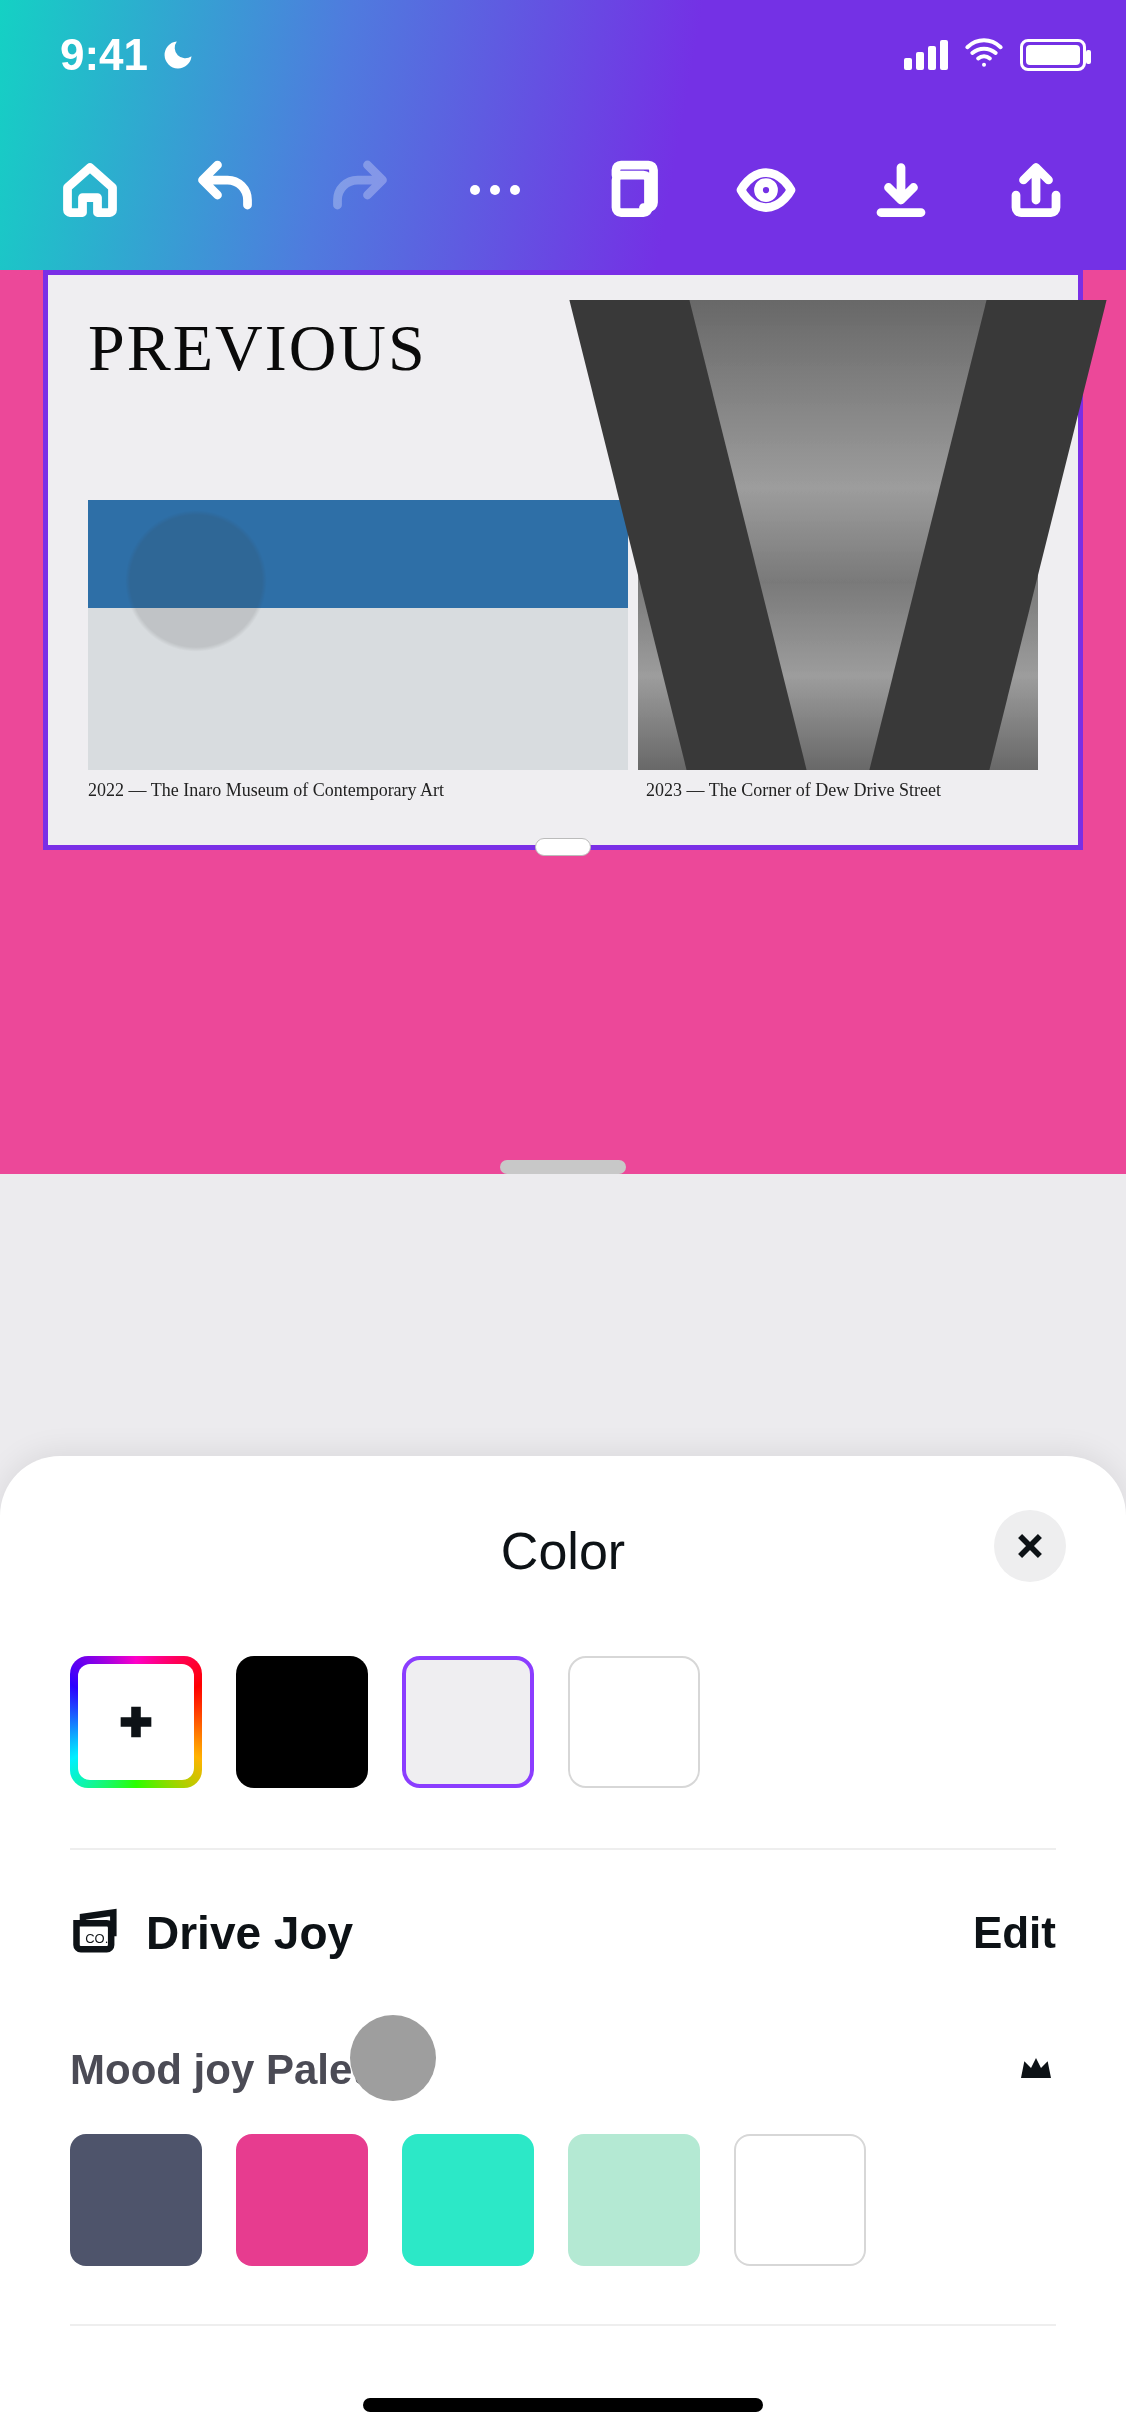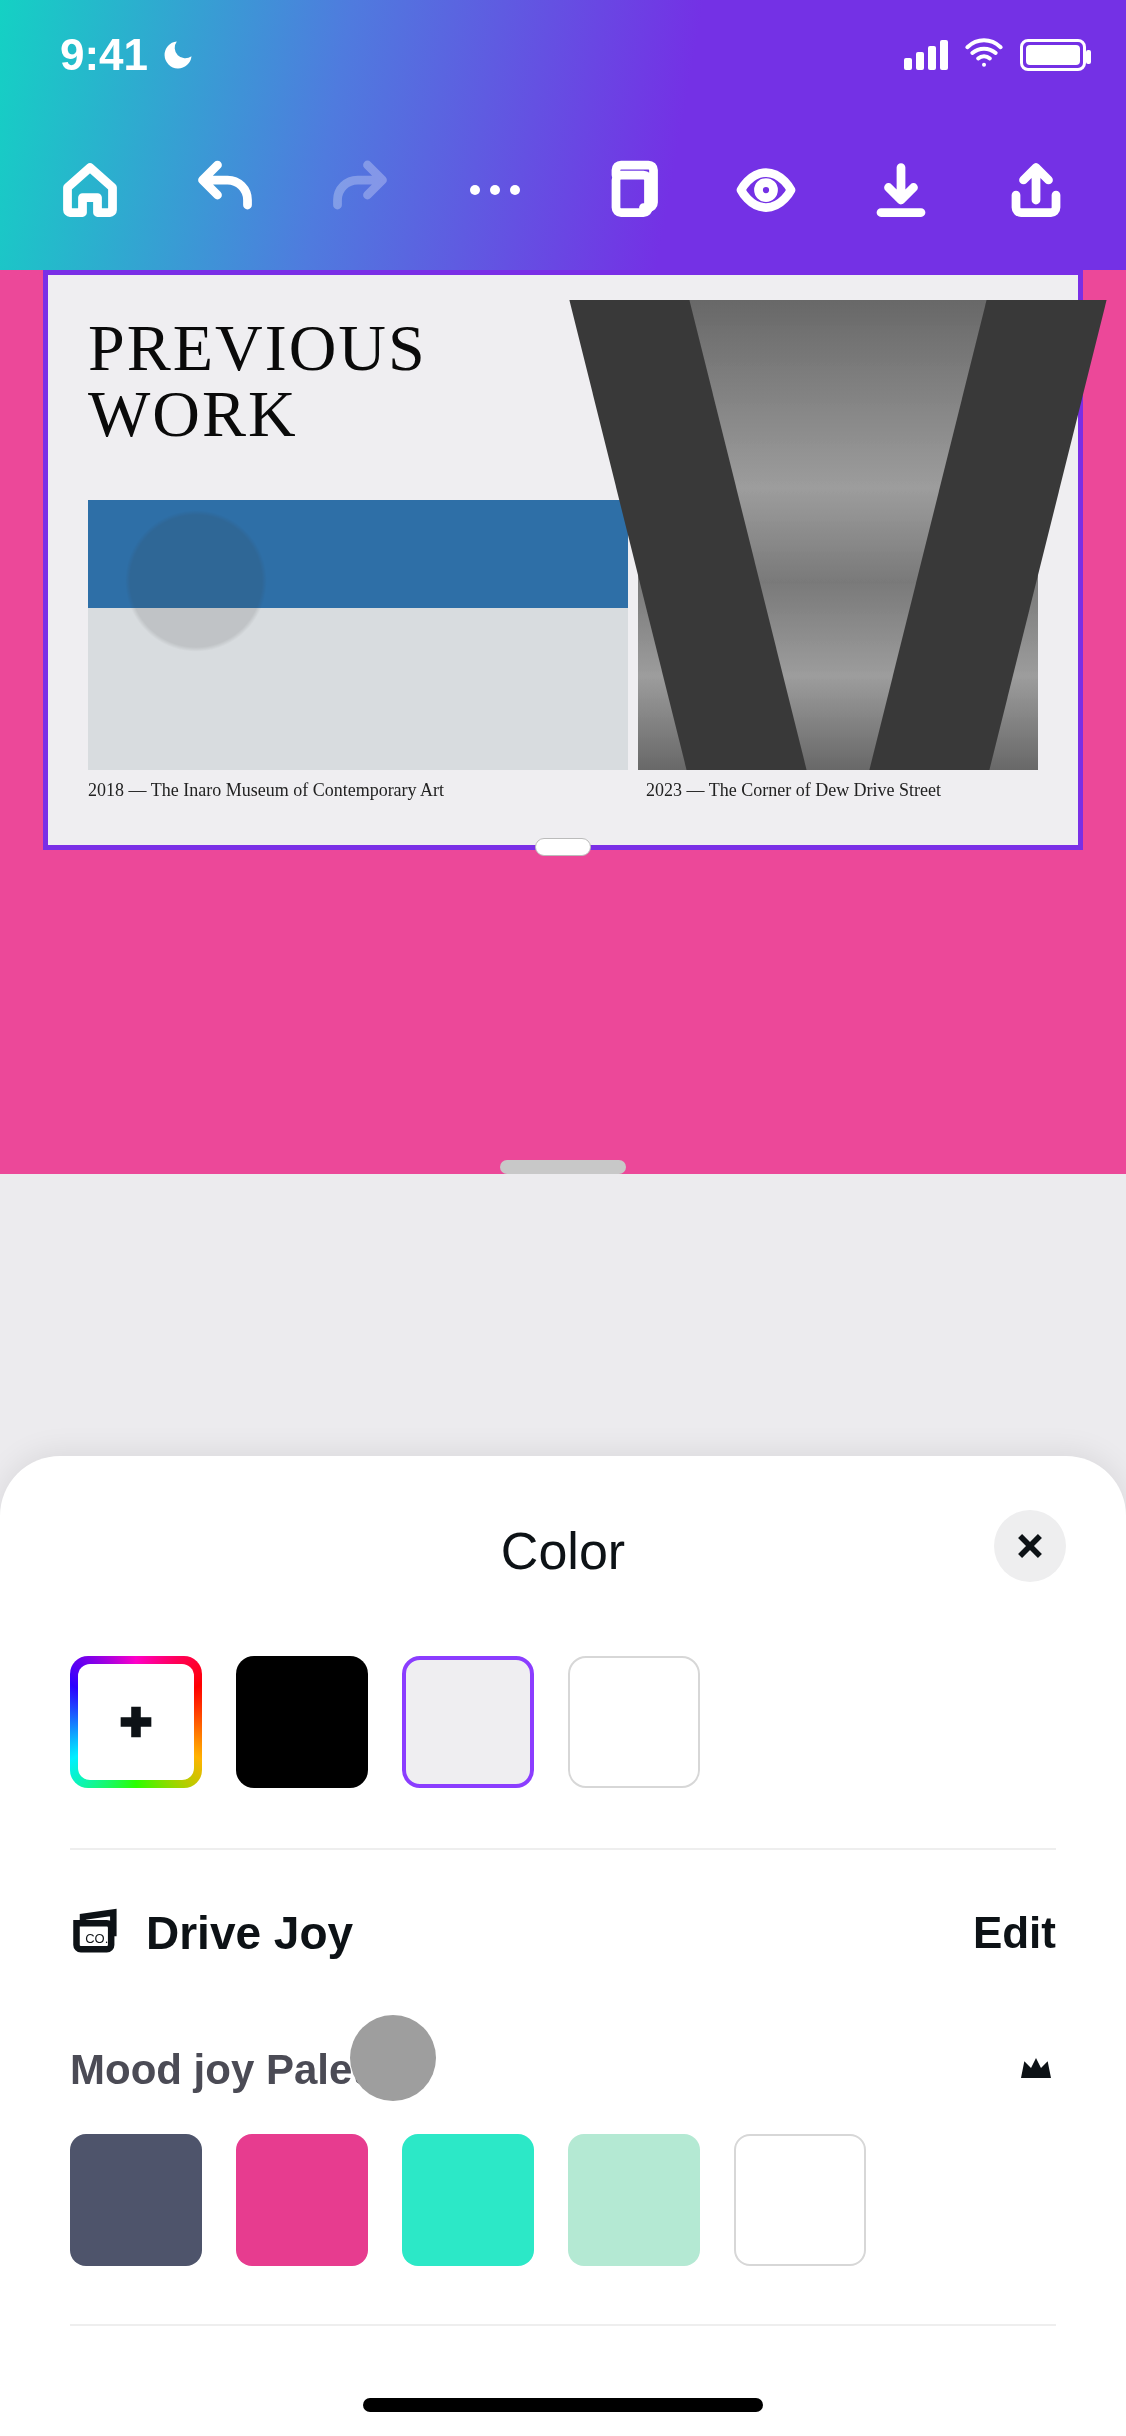--- a/index.html
+++ b/index.html
@@ -250,25 +250,24 @@
           <path d="M12 16V3m0 0 5 5m-5-5L7 8M4 14v5a2 2 0 0 0 2 2h12a2 2 0 0 0 2-2v-5"></path>
         </svg>
     </div>
   </div>
 </div>
 
 <div class="canvas-area">
   <div class="design-page">
     <div class="design-title">
       <span>PREVIOUS</span>
-      <span class="line2">WORK</span>
     </div>
     <div class="img-left"></div>
     <div class="img-right"></div>
-    <div class="caption cap-left">2018 — The Inaro Museum of Contemporary Art</div>
+    <div class="caption cap-left">2022 — The Inaro Museum of Contemporary Art</div>
     <div class="caption cap-right">2023 — The Corner of Dew Drive Street</div>
     <div class="page-handle"></div>
   </div>
   <div class="sheet-pull"></div>
 </div>
 
 <div class="sheet">
   <div class="sheet-header">
     <div class="sheet-title">Color</div>
     <div class="sheet-close">

